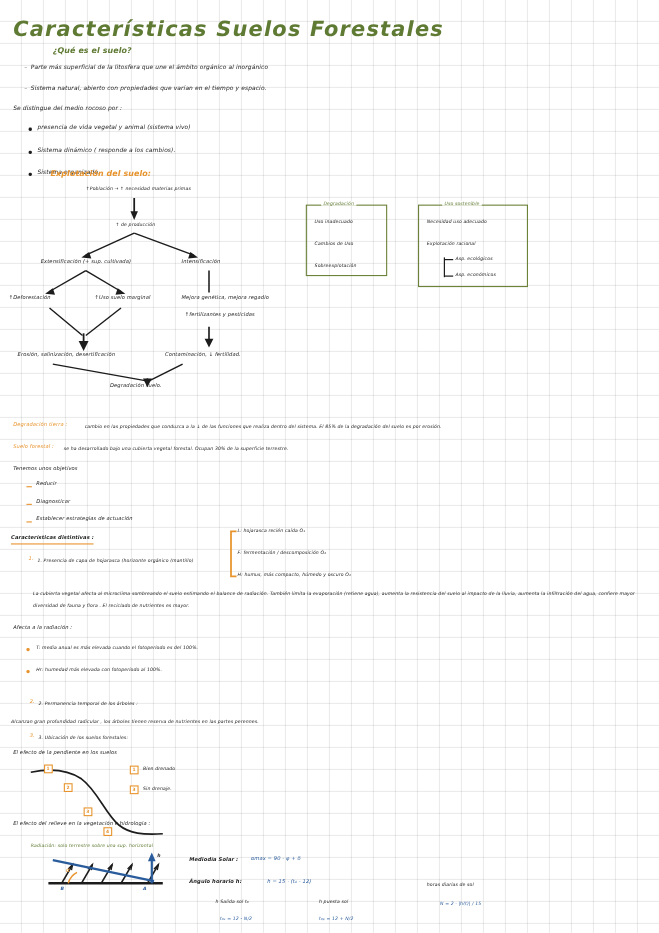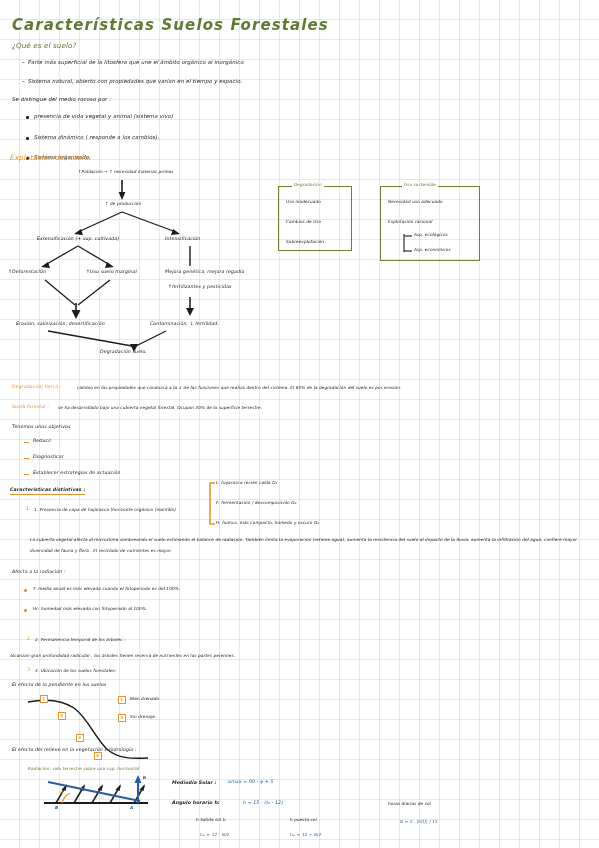--- a/index.html
+++ b/index.html
@@ -13,22 +13,22 @@
     background-size:20px 20px;
     background-position:-1px -1px;
   }
   .pg{position:absolute;inset:0;}
   .t{position:absolute;white-space:nowrap;color:#1c1c1c;
      font-family:"DejaVu Sans", sans-serif;font-style:italic;
      letter-spacing:.1px;line-height:1;}
   .grn{color:#5f7a33;}
   .org{color:#e8942e;}
   .blu{color:#2a5c9c;}
-  .title{font-size:15px;font-weight:700;letter-spacing:1.1px;}
-  .h2{font-size:7.2px;font-weight:400;}
+  .title{font-size:19px;font-weight:700;letter-spacing:1.1px;}
+  .h2{font-size:7.2px;font-weight:700;margin-left:36px;}
   .bd{font-weight:700;}
   .sm{font-size:5.4px;}
   .xs{font-size:4.7px;}
   .ty{font-size:4.2px;}
   .underline-org{border-bottom:1.6px solid #e8942e;padding-bottom:1px;}
   svg{position:absolute;left:0;top:0;overflow:visible;}
   .boxg{position:absolute;border:1.3px solid #6b8238;}
   .bullet{position:absolute;width:2.6px;height:2.6px;border-radius:50%;}
   .dash{position:absolute;width:5px;height:1.3px;}
   .sqr{position:absolute;width:5.5px;height:5.5px;border:1.4px solid #e8942e;

